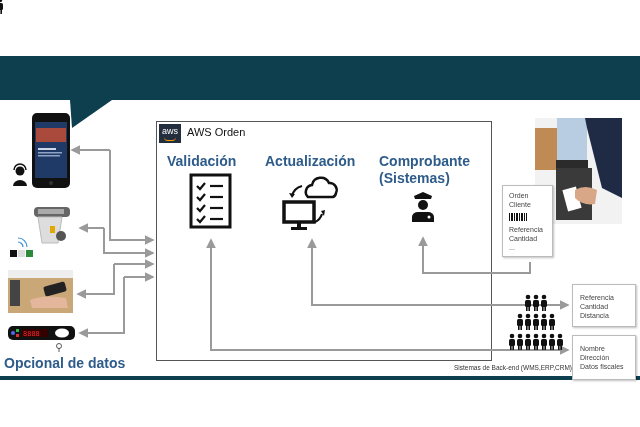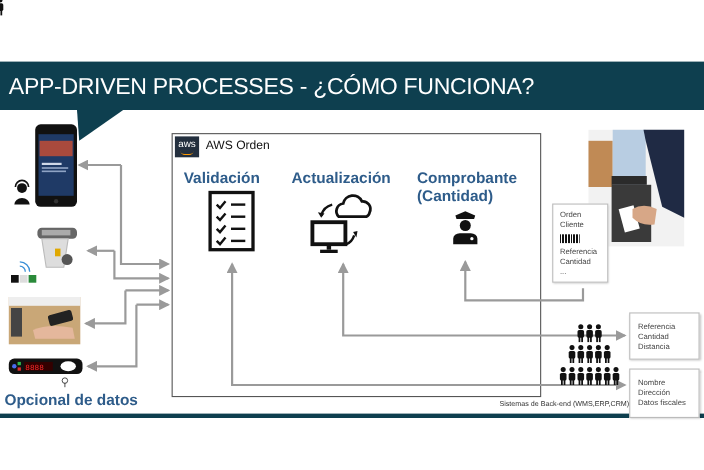--- a/index.html
+++ b/index.html
@@ -25,37 +25,36 @@
   .doc-name { left:572px; top:335px; width:64px; height:45px; padding:8px 0 0 7px; box-sizing:border-box; }
   .barcode { display:block; width:18px; height:8px; margin:4px 0; background:repeating-linear-gradient(90deg,#111 0 1px,#fff 1px 2px,#111 2px 4px,#fff 4px 5px); }
   .svg-layer { position:absolute; left:0; top:0; }
 </style>
 </head>
 <body>
 
 <div class="slide">
 
   <div class="topbar"></div>
-  <div class="title">APP-DRIVEN PROCESSES - ¿CÓMO FUNCIONA?</div>
 
   <svg class="bubble-tail" width="640" height="427">
     <polygon points="70,100 112,100 72,128" fill="#0e3f4f"></polygon>
   </svg>
 
   <div class="bottombar"></div>
 
   <div class="aws-box"></div>
   <div class="aws-logo"><span>aws</span><div class="smile"></div></div>
   <div class="aws-label">AWS Orden</div>
 
   <div class="heading h-valid">Validación</div>
   <div class="heading h-actual">Actualización</div>
   <div class="heading h-comp">
     <div>Comprobante</div>
-    <div>(Cantidad)</div>
+    <div>(Sistemas)</div>
   </div>
 
   <svg class="svg-layer" width="640" height="427">
     <defs>
       <marker id="ah" viewBox="0 0 6 6" refX="5" refY="3" markerWidth="5" markerHeight="5" orient="auto">
         <path d="M0,0 L6,3 L0,6 z" fill="#9a9a9a"></path>
       </marker>
     </defs>
 
     <g>

